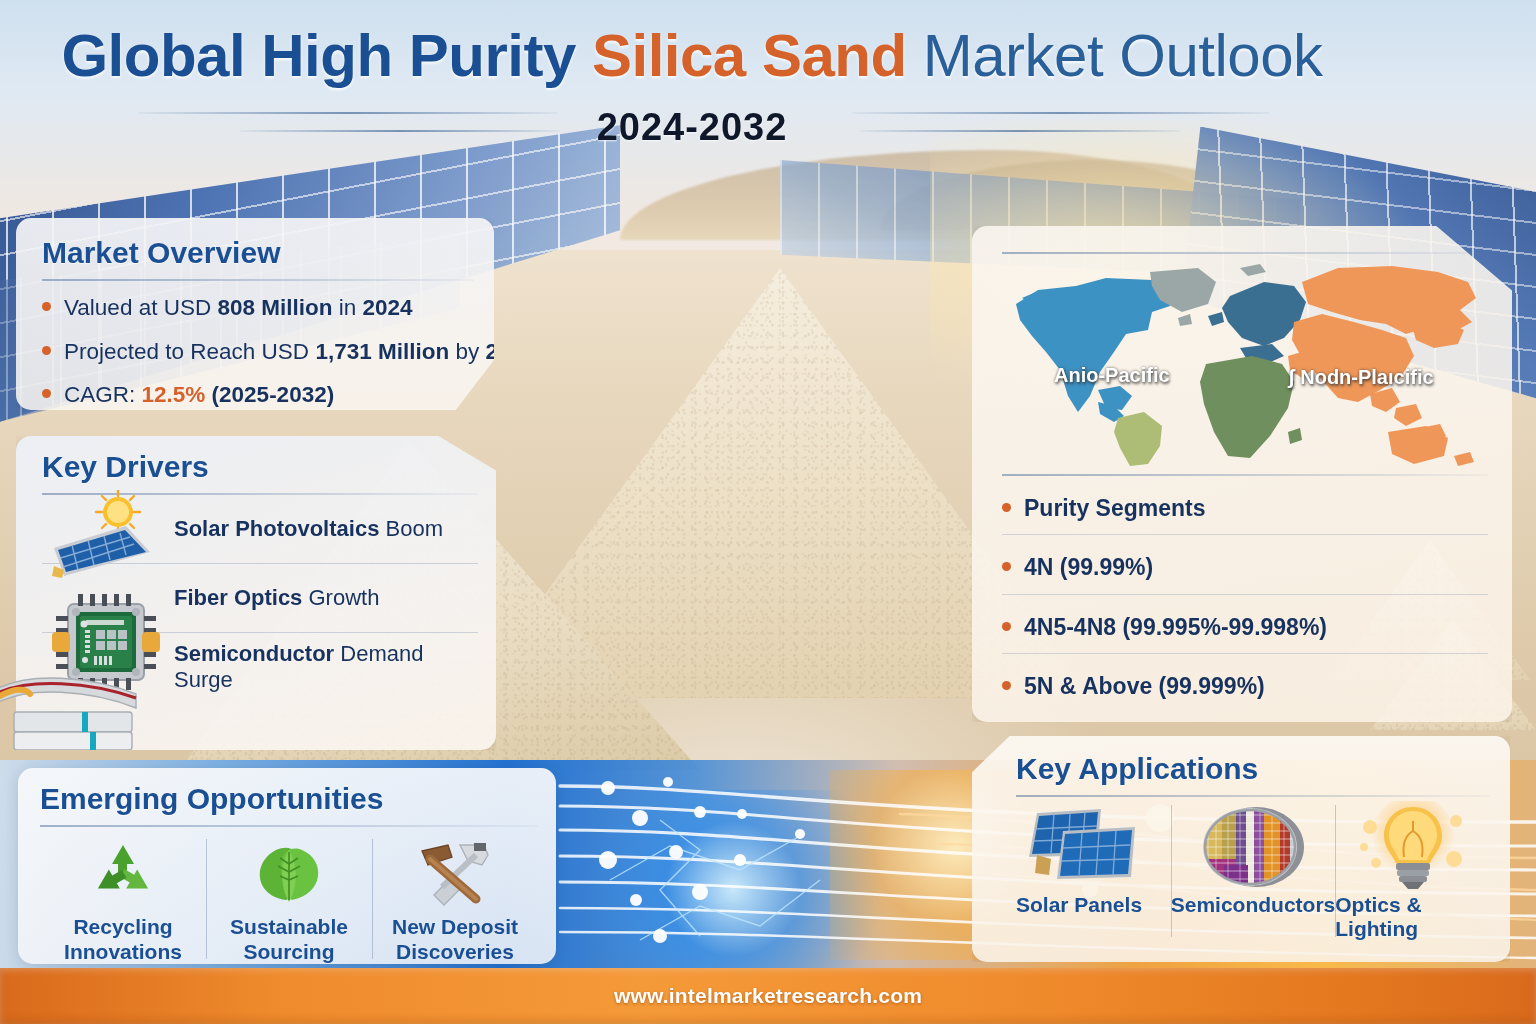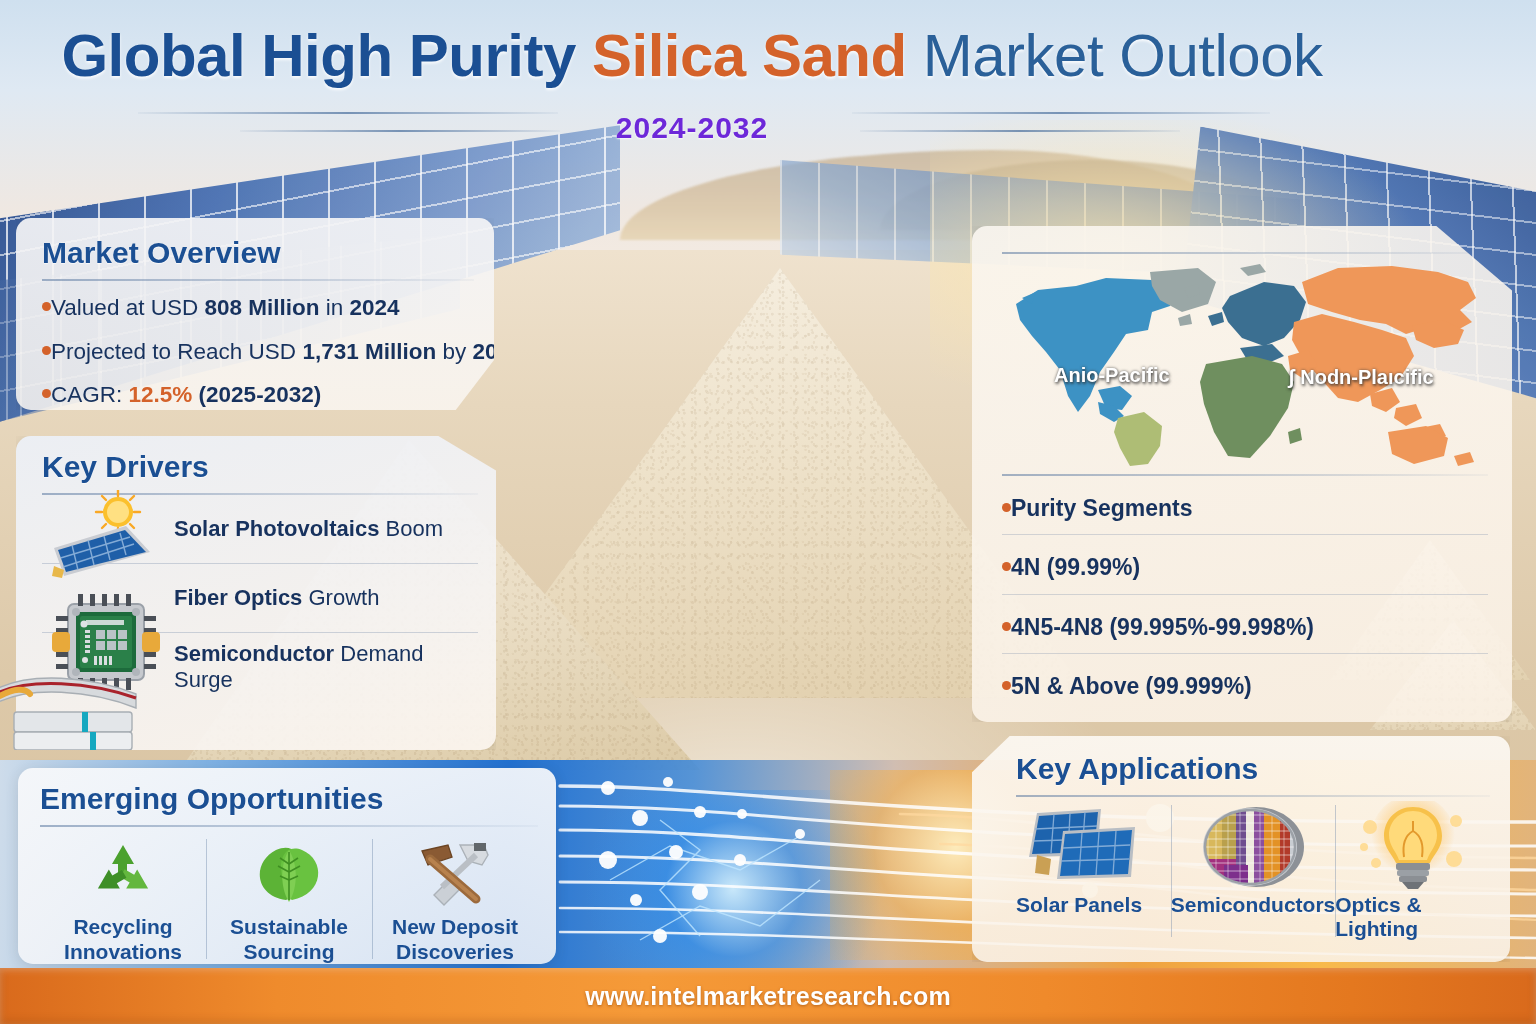--- a/index.html
+++ b/index.html
@@ -138,40 +138,40 @@
   }
 
   
   .footer{
     position:absolute;left:0;top:968px;width:1536px;height:56px;
     background:linear-gradient(90deg,#d96a1c 0%,#ef8b2c 18%,#f59a38 42%,#ef8a2b 68%,#e4781f 88%,#d96a1c 100%);
     display:flex;align-items:center;justify-content:center;
     box-shadow:inset 0 2px 7px rgba(255,255,255,.28), inset 0 -3px 9px rgba(120,50,0,.25);
   }
   .footer-url{
-    color:#ffffff;font-weight:bold;font-size:25px;letter-spacing:.2px;
+    color:#ffffff;font-weight:bold;font-size:21px;letter-spacing:.2px;
     text-shadow:0 1px 3px rgba(120,50,0,.5);
   }
 
   
   .title-wrap{position:absolute;left:0;top:24px;width:1384px;text-align:center;}
   .title{
     font-size:60px;font-weight:bold;line-height:1.06;letter-spacing:-.5px;
     color:#15508f;text-shadow:0 2px 3px rgba(255,255,255,.85);
     white-space:nowrap;
   }
   .title .t-a{color:#1b4f93;}
   .title .t-hl{color:#d4622a;}
   .title .t-b{color:#2a6099;font-weight:normal;}
   .sub-row{
     margin-top:6px;display:flex;align-items:center;justify-content:center;gap:0;
     position:relative;height:60px;
   }
   .sub-year{
-    font-size:30px;font-weight:bold;color:#6d28d9;letter-spacing:1px;
+    font-size:38px;font-weight:bold;color:#0f172a;letter-spacing:1px;
     padding:0 16px;z-index:3;position:relative;top:4px;
     text-shadow:0 1px 2px rgba(255,255,255,.8);
   }
   .rule{position:absolute;height:2px;background:linear-gradient(90deg,rgba(60,100,150,.05),rgba(60,100,150,.65),rgba(60,100,150,.05));}
   .rule.r1{left:138px;top:18px;width:420px;}
   .rule.r2{left:852px;top:18px;width:418px;}
   .rule.r3{left:240px;top:36px;width:320px;}
   .rule.r4{left:860px;top:36px;width:320px;}
 
   
@@ -185,21 +185,21 @@
     font-size:30px;font-weight:bold;color:#1b4f93;
     text-shadow:0 1px 1px rgba(255,255,255,.7);
     margin:0;
   }
   .hrule{
     height:2px;margin-top:9px;
     background:linear-gradient(90deg,rgba(90,120,160,.55),rgba(90,120,160,.22) 70%,rgba(90,120,160,.05));
   }
   ul.bullets{list-style:none;margin:0;padding:0;}
   ul.bullets li{
-    display:flex;align-items:baseline;
+    display:flex;align-items:baseline;gap:13px;
     font-size:23px;color:#17325e;line-height:1.45;
   }
   .dot{
     flex:0 0 auto;width:9px;height:9px;border-radius:50%;
     background:#d4622a;position:relative;top:-4px;
   }
   .bold{font-weight:bold;}
   .accent{color:#d4622a;font-weight:bold;}
 
   

